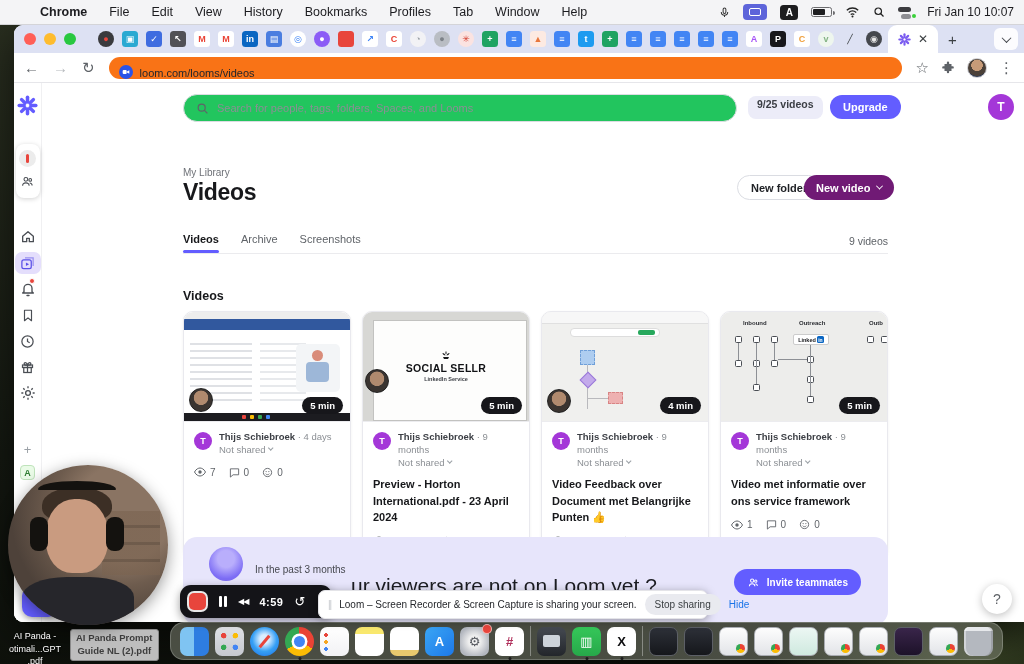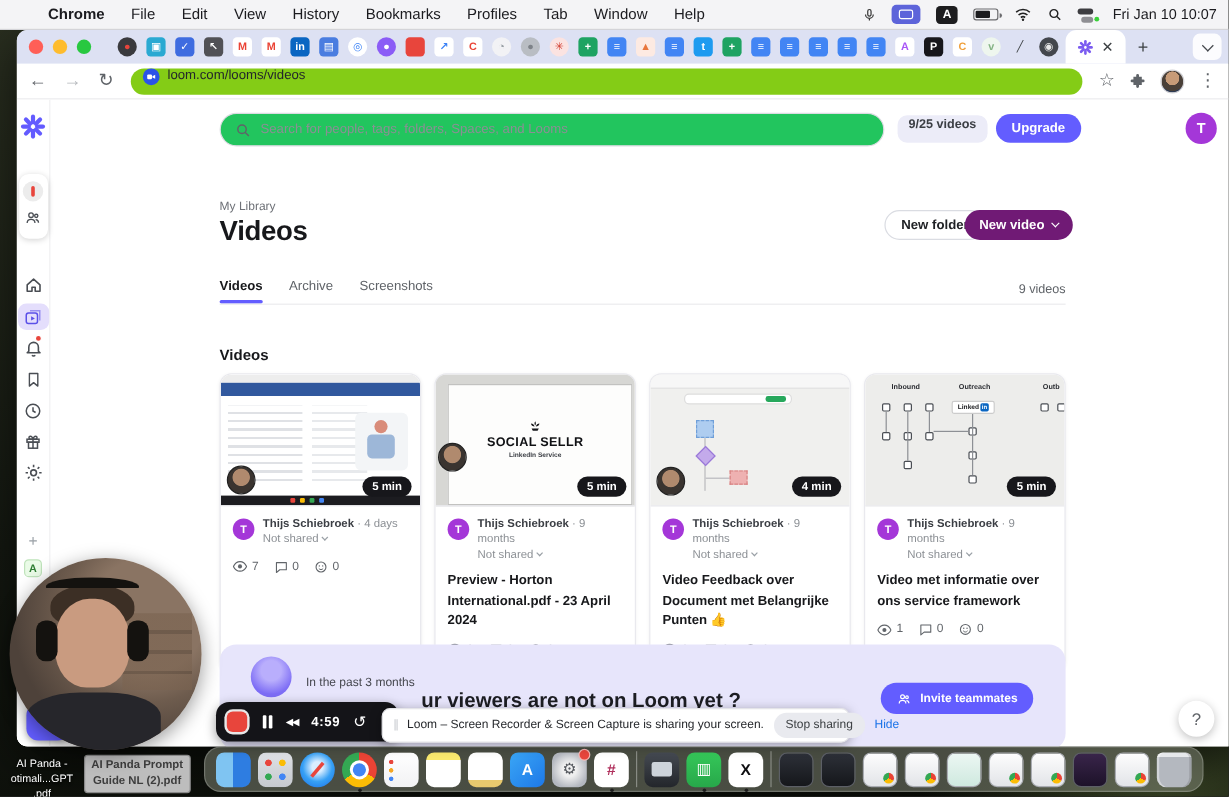--- a/index.html
+++ b/index.html
@@ -42,21 +42,21 @@
   .fav.rnd{border-radius:50%}
   .active-tab{height:28px;margin-left:6px;background:#fff;border-radius:9px 9px 0 0;display:flex;align-items:center;gap:7px;padding:0 10px;flex:none}
   .active-tab .close{font-size:12px;color:#3c4043;line-height:1}
   .newtab-btn{margin-left:10px;font-size:15px;color:#3c4043;line-height:1}
   .strip-chevron{margin-left:auto;width:24px;height:22px;background:#fcfcfe;border-radius:6px;display:flex;align-items:center;justify-content:center}
   .cdown{width:7px;height:7px;border-right:1.7px solid #44474d;border-bottom:1.7px solid #44474d;transform:rotate(45deg) translate(-1px,-1px)}
 
   .toolbar{height:30px;background:#fff;display:flex;align-items:center;padding:0 10px;gap:14px;border-bottom:1px solid #e6e6ea}
   .nav-ic{font-size:15px;color:#5f6368;line-height:1}
   .nav-ic.dis{color:#b6b9bd}
-  .omnibox{flex:1;max-width:800px;height:22px;background:#84cc16;border-radius:11px;display:flex;align-items:flex-start;gap:7px;padding:0 10px}
+  .omnibox{flex:1;max-width:800px;height:22px;background:#f97316;border-radius:11px;display:flex;align-items:flex-end;gap:7px;padding:0 10px}
   .loom-fav{width:14px;height:14px;background:#2a53e8;border-radius:50%;display:inline-flex;align-items:center;justify-content:center;flex:none}
   .url{font-size:11px;color:#23262b}
   .tb-right{display:flex;align-items:center;gap:12px;margin-left:auto}
   .avatar-photo{width:20px;height:20px;border-radius:50%;background:radial-gradient(circle at 50% 35%,#c79b78 0 38%,#4a4038 40% 70%,#2e3a52 72%);border:1px solid #d0d0d4}
 
   
   .page{position:relative;height:539px;background:#fff;overflow:hidden}
   .lsidebar{position:absolute;left:0;top:0;width:28px;height:100%;background:#fff;border-right:1px solid #f0f0f2;
     display:flex;flex-direction:column;align-items:center;padding-top:12px;gap:0;z-index:2}
   .ls-logo{margin-bottom:24px}
@@ -149,21 +149,21 @@
     display:inline-flex;align-items:center;justify-content:center}
   .th3 .node{position:absolute;width:7px;height:7px;background:#fff;border:1.3px solid #4a4e54;border-radius:1.5px}
   .th3 .vln{position:absolute;width:1px;background:#8d9095}
   .th3 .hln{position:absolute;height:1px;background:#8d9095}
 
   
   .banner{position:absolute;left:169px;top:454px;width:705px;height:88px;background:#e7e5fb;border-radius:14px;z-index:1}
   .banner .bigcirc{position:absolute;left:26px;top:10px;width:34px;height:34px;border-radius:50%;
     background:radial-gradient(circle at 50% 35%,#b9aefc 0 30%,#7d6df5 70%)}
   .banner .eyebrow{position:absolute;left:72px;top:27px;font-size:10px;color:#46484f}
-  .banner .headline{position:absolute;left:168px;top:37px;font-size:17px;font-weight:700;color:#1c1d22;white-space:nowrap;z-index:1}
+  .banner .headline{position:absolute;left:168px;top:37px;font-size:21px;font-weight:400;color:#1c1d22;white-space:nowrap;z-index:1}
   .btn-invite{position:absolute;right:27px;top:32px;height:26px;padding:0 13px;background:#635dff;border-radius:13px;color:#fff;font-size:10px;gap:7px}
 
   
   .webcam{position:absolute;left:8px;top:465px;width:160px;height:160px;border-radius:50%;z-index:14;overflow:hidden;
     background:radial-gradient(circle at 72% 30%,#8a7463 0 30%,#6e5c4e 45%,#4e423a 70%);box-shadow:0 4px 16px rgba(0,0,0,.4)}
   .webcam .shelf{position:absolute;right:8px;top:46px;width:58px;height:64px;background:repeating-linear-gradient(#7a6350 0 14px,#5d4b3c 14px 17px);opacity:.6}
   .webcam .head{position:absolute;left:38px;top:34px;width:62px;height:74px;background:#c99b80;border-radius:46% 46% 42% 42%}
   .webcam .hair{position:absolute;left:34px;top:22px;width:70px;height:36px;background:#3c2f25;border-radius:50% 50% 40% 40%}
   .webcam .phone-l{position:absolute;left:22px;top:52px;width:18px;height:34px;background:#14120f;border-radius:8px}
   .webcam .phone-r{position:absolute;left:98px;top:52px;width:18px;height:34px;background:#14120f;border-radius:8px}

